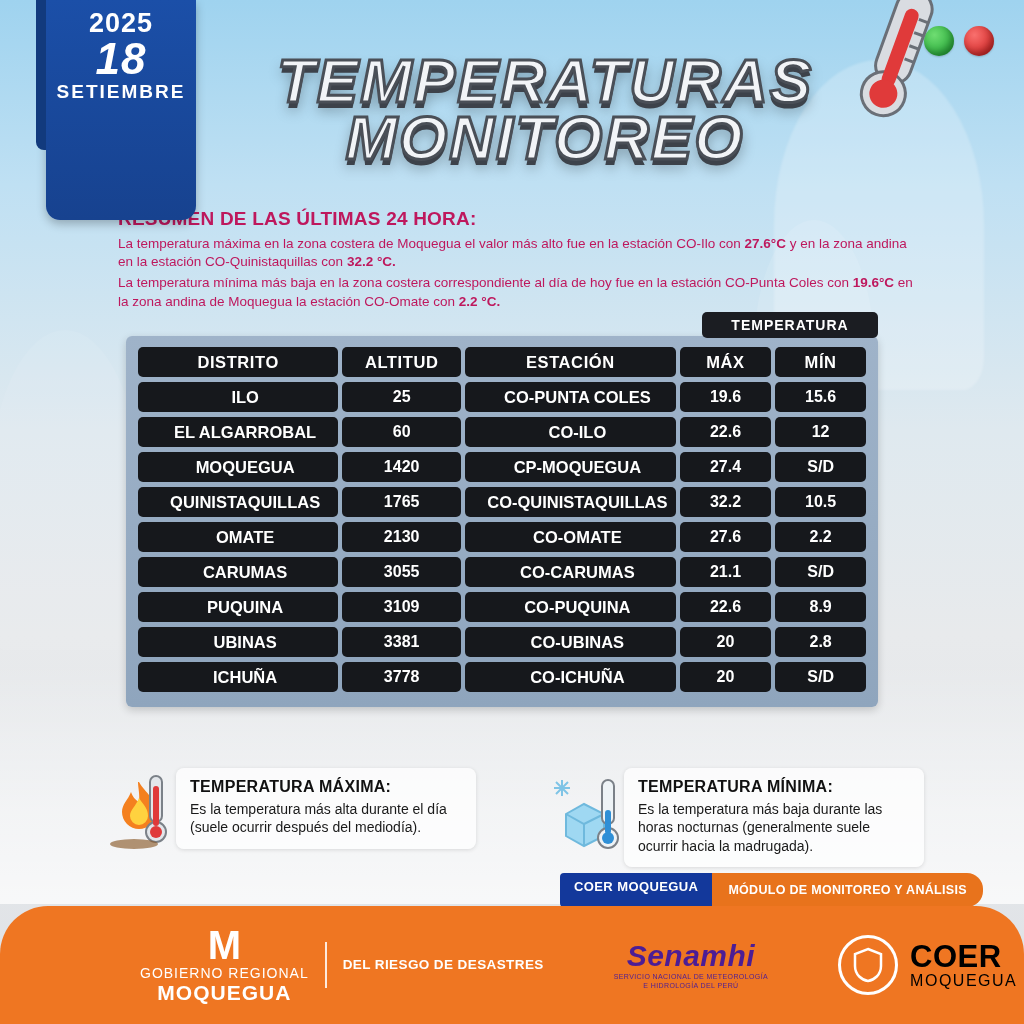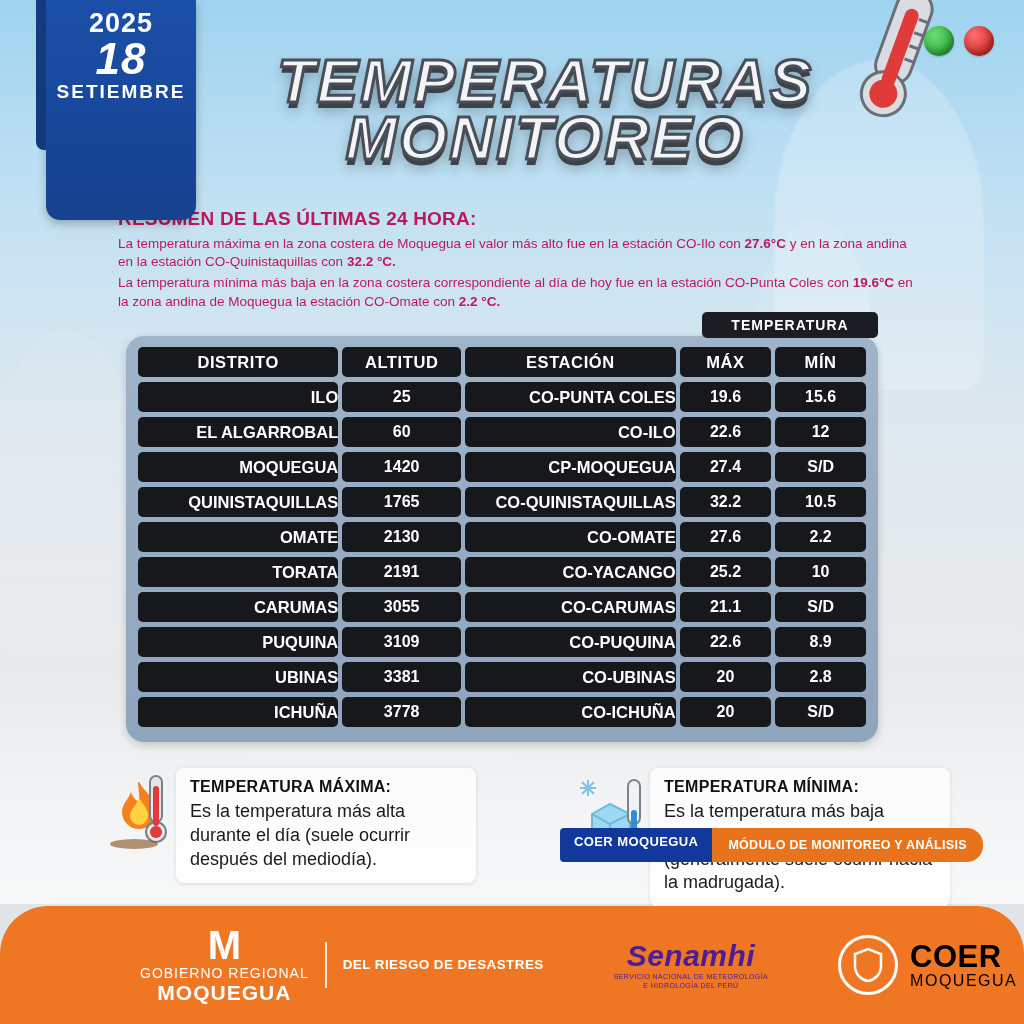--- a/index.html
+++ b/index.html
@@ -68,51 +68,51 @@
   
   .temp-label {
     position: absolute; left: 702px; top: 312px; width: 176px; height: 26px;
     background: #1b1d22; color: #fff; border-radius: 5px;
     font-size: 14px; font-weight: bold; letter-spacing: 1px;
     display: flex; align-items: center; justify-content: center; z-index: 5;
   }
   .table-panel {
     position: absolute; left: 126px; top: 336px; width: 752px; padding: 6px 8px 10px 8px;
     background: linear-gradient(180deg,#9fb3c9 0%, #8fa5bd 100%);
-    border-radius: 18px; z-index: 4;
+    border-radius: 6px; z-index: 4;
     box-shadow: 0 3px 8px rgba(0,0,0,.18);
   }
   table { border-collapse: separate; border-spacing: 4px 5px; width: 100%; }
   th, td {
     background: #16181c; color: #fff; border-radius: 5px;
     font-weight: bold; text-align: center; height: 30px;
   }
   thead th { font-size: 16.5px; letter-spacing: .6px; }
   td { font-size: 16px; }
-  td.distrito, td.estacion { text-align: right; padding-left: 14px; font-size: 16.5px; }
+  td.distrito, td.estacion { text-align: center; padding-left: 14px; font-size: 16.5px; }
   th.distrito, th.estacion { width: 200px; }
   col.c-distrito { width: 206px; }
   col.c-altitud  { width: 126px; }
   col.c-estacion { width: 218px; }
   col.c-max      { width: 100px; }
   col.c-min      { width: 100px; }
 
   
-  .legend { position: absolute; top: 768px; left: 96px; width: 840px; display: flex; gap: 94px; z-index: 4;}
+  .legend { position: absolute; top: 768px; left: 96px; width: 840px; display: flex; gap: 68px; z-index: 4;}
   .legend-card { position: relative; display: flex; align-items: flex-start; }
   .legend-icon { width: 86px; height: 86px; position: relative; flex: 0 0 86px; }
   .legend-box {
     background: rgba(255,255,255,.72); border-radius: 8px; padding: 10px 14px 12px 14px;
     margin-left: -6px; width: 300px; box-shadow: 0 1px 4px rgba(0,0,0,.12);
   }
   .legend-box h3 { font-size: 16px; font-weight: bold; color: #111; letter-spacing: .3px; margin-bottom: 4px; }
-  .legend-box p { font-size: 18px; line-height: 1.32; color: #1a1a1a; }
-
-  
-  .bluebar { position: absolute; left: 560px; top: 828px; display: flex; z-index: 5; text-align: right; }
+  .legend-box p { font-size: 14px; line-height: 1.32; color: #1a1a1a; }
+
+  
+  .bluebar { position: absolute; left: 560px; top: 873px; display: flex; z-index: 5; text-align: right; }
   .bluebar .left {
     background: #13389b; color: #fff; font-size: 13px; font-weight: bold;
     padding: 6px 14px; border-radius: 4px 0 0 4px; letter-spacing: .4px;
   }
   .bluebar .right {
     background: #e8731c; color: #fff; font-size: 12.5px; font-weight: bold;
     padding: 10px 16px; border-radius: 0 16px 16px 0; letter-spacing: .3px;
   }
 
   
@@ -240,27 +240,20 @@
         <td class="estacion">CO-QUINISTAQUILLAS</td>
         <td>32.2</td>
         <td>10.5</td>
       </tr>
       <tr>
         <td class="distrito">OMATE</td>
         <td>2130</td>
         <td class="estacion">CO-OMATE</td>
         <td>27.6</td>
         <td>2.2</td>
-      </tr>
-      <tr>
-        <td class="distrito">TORATA</td>
-        <td>2191</td>
-        <td class="estacion">CO-YACANGO</td>
-        <td>25.2</td>
-        <td>10</td>
       </tr>
       <tr>
         <td class="distrito">CARUMAS</td>
         <td>3055</td>
         <td class="estacion">CO-CARUMAS</td>
         <td>21.1</td>
         <td>S/D</td>
       </tr>
       <tr>
         <td class="distrito">PUQUINA</td>

